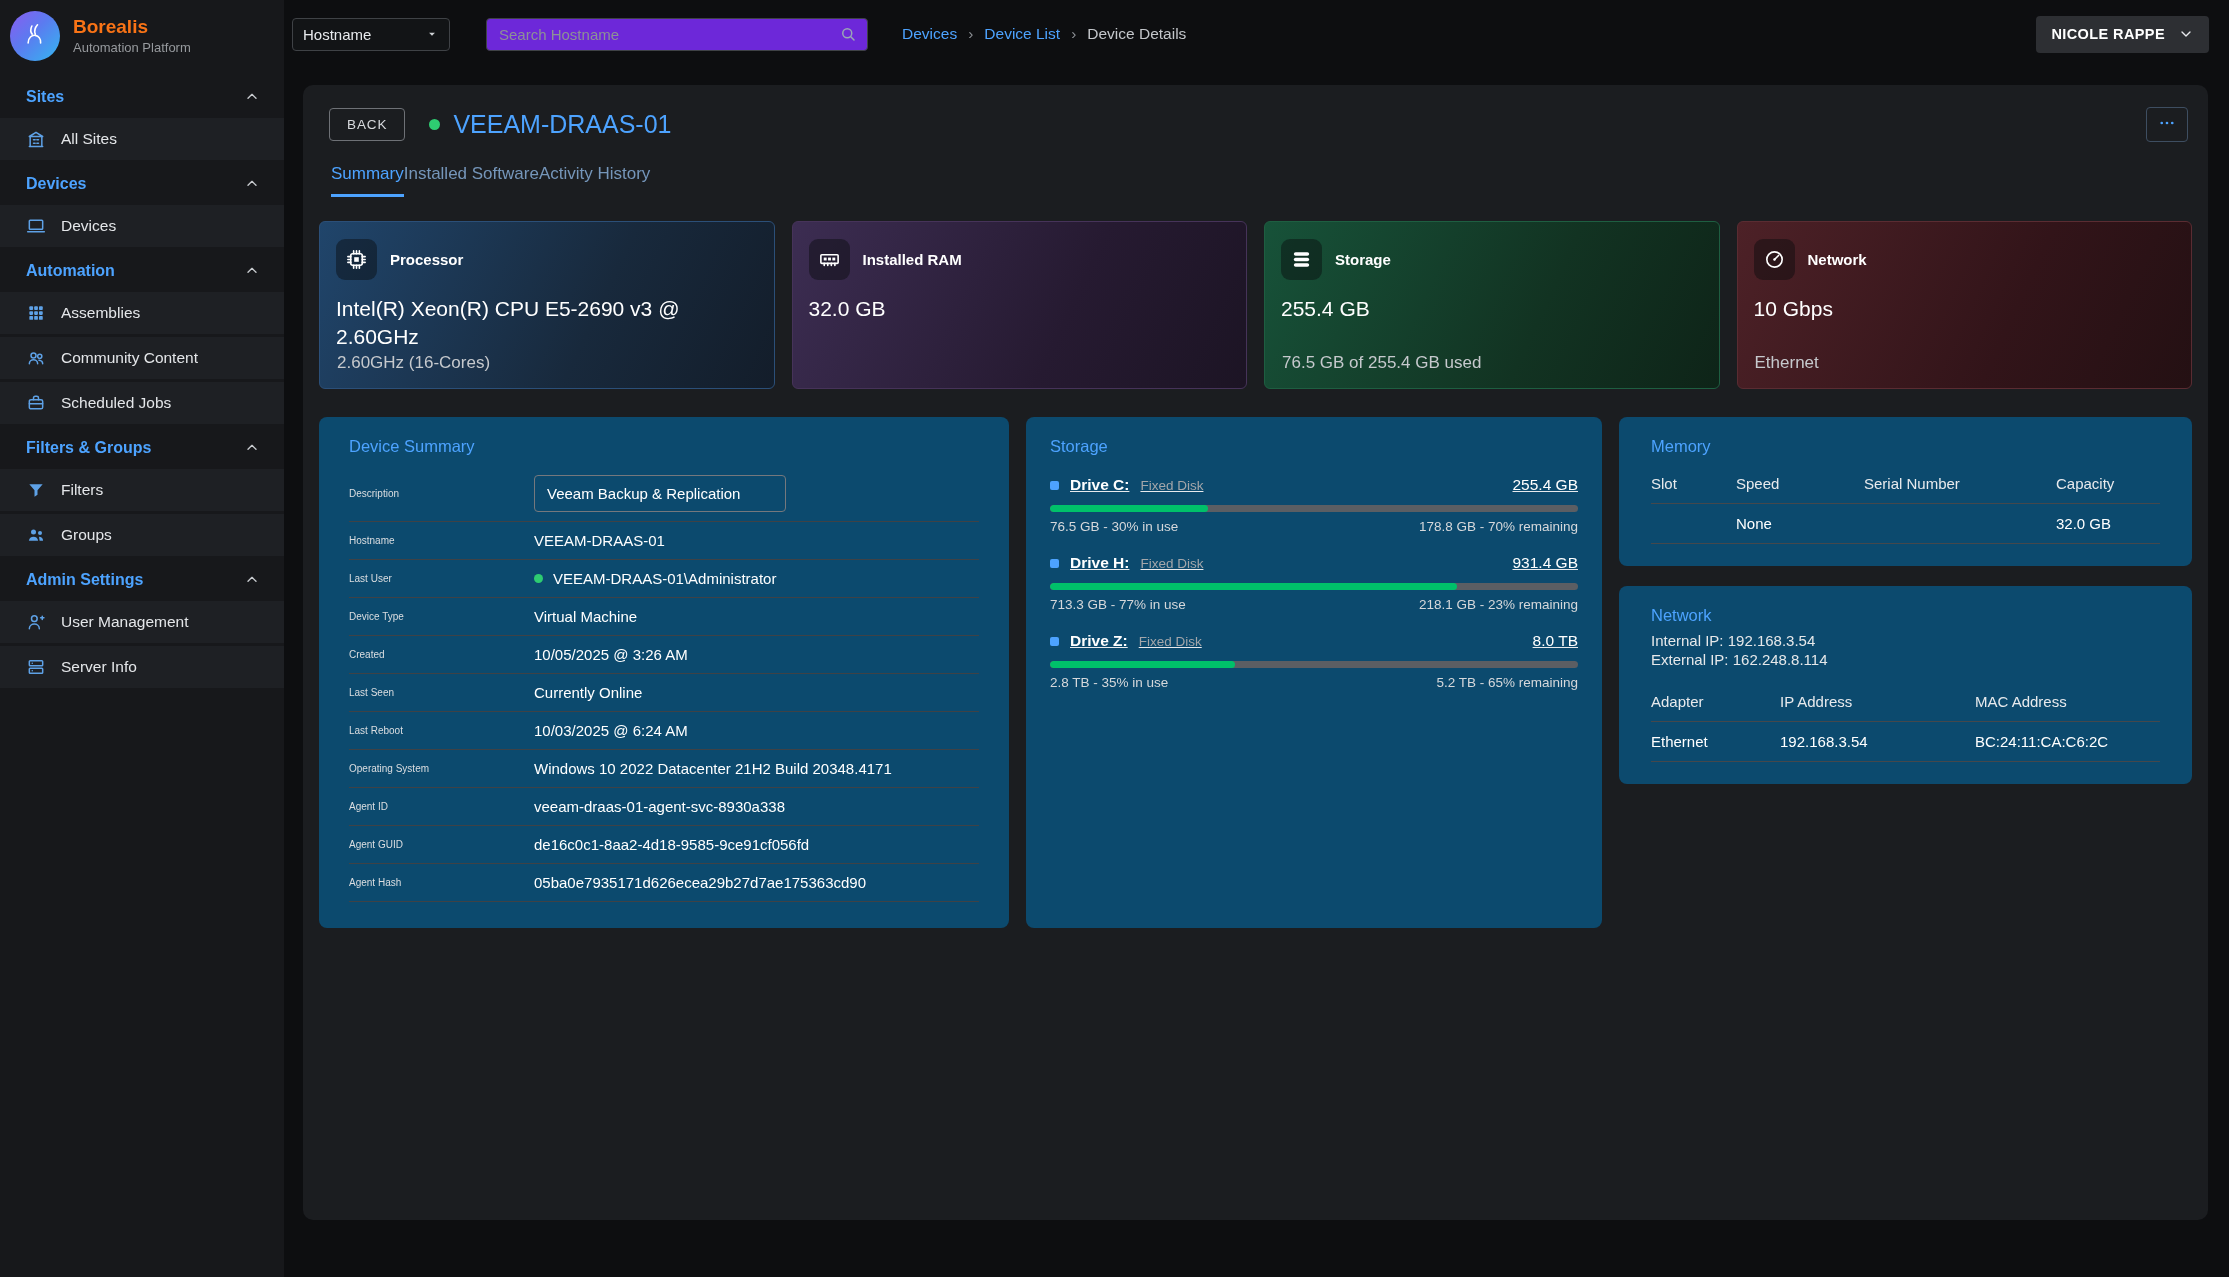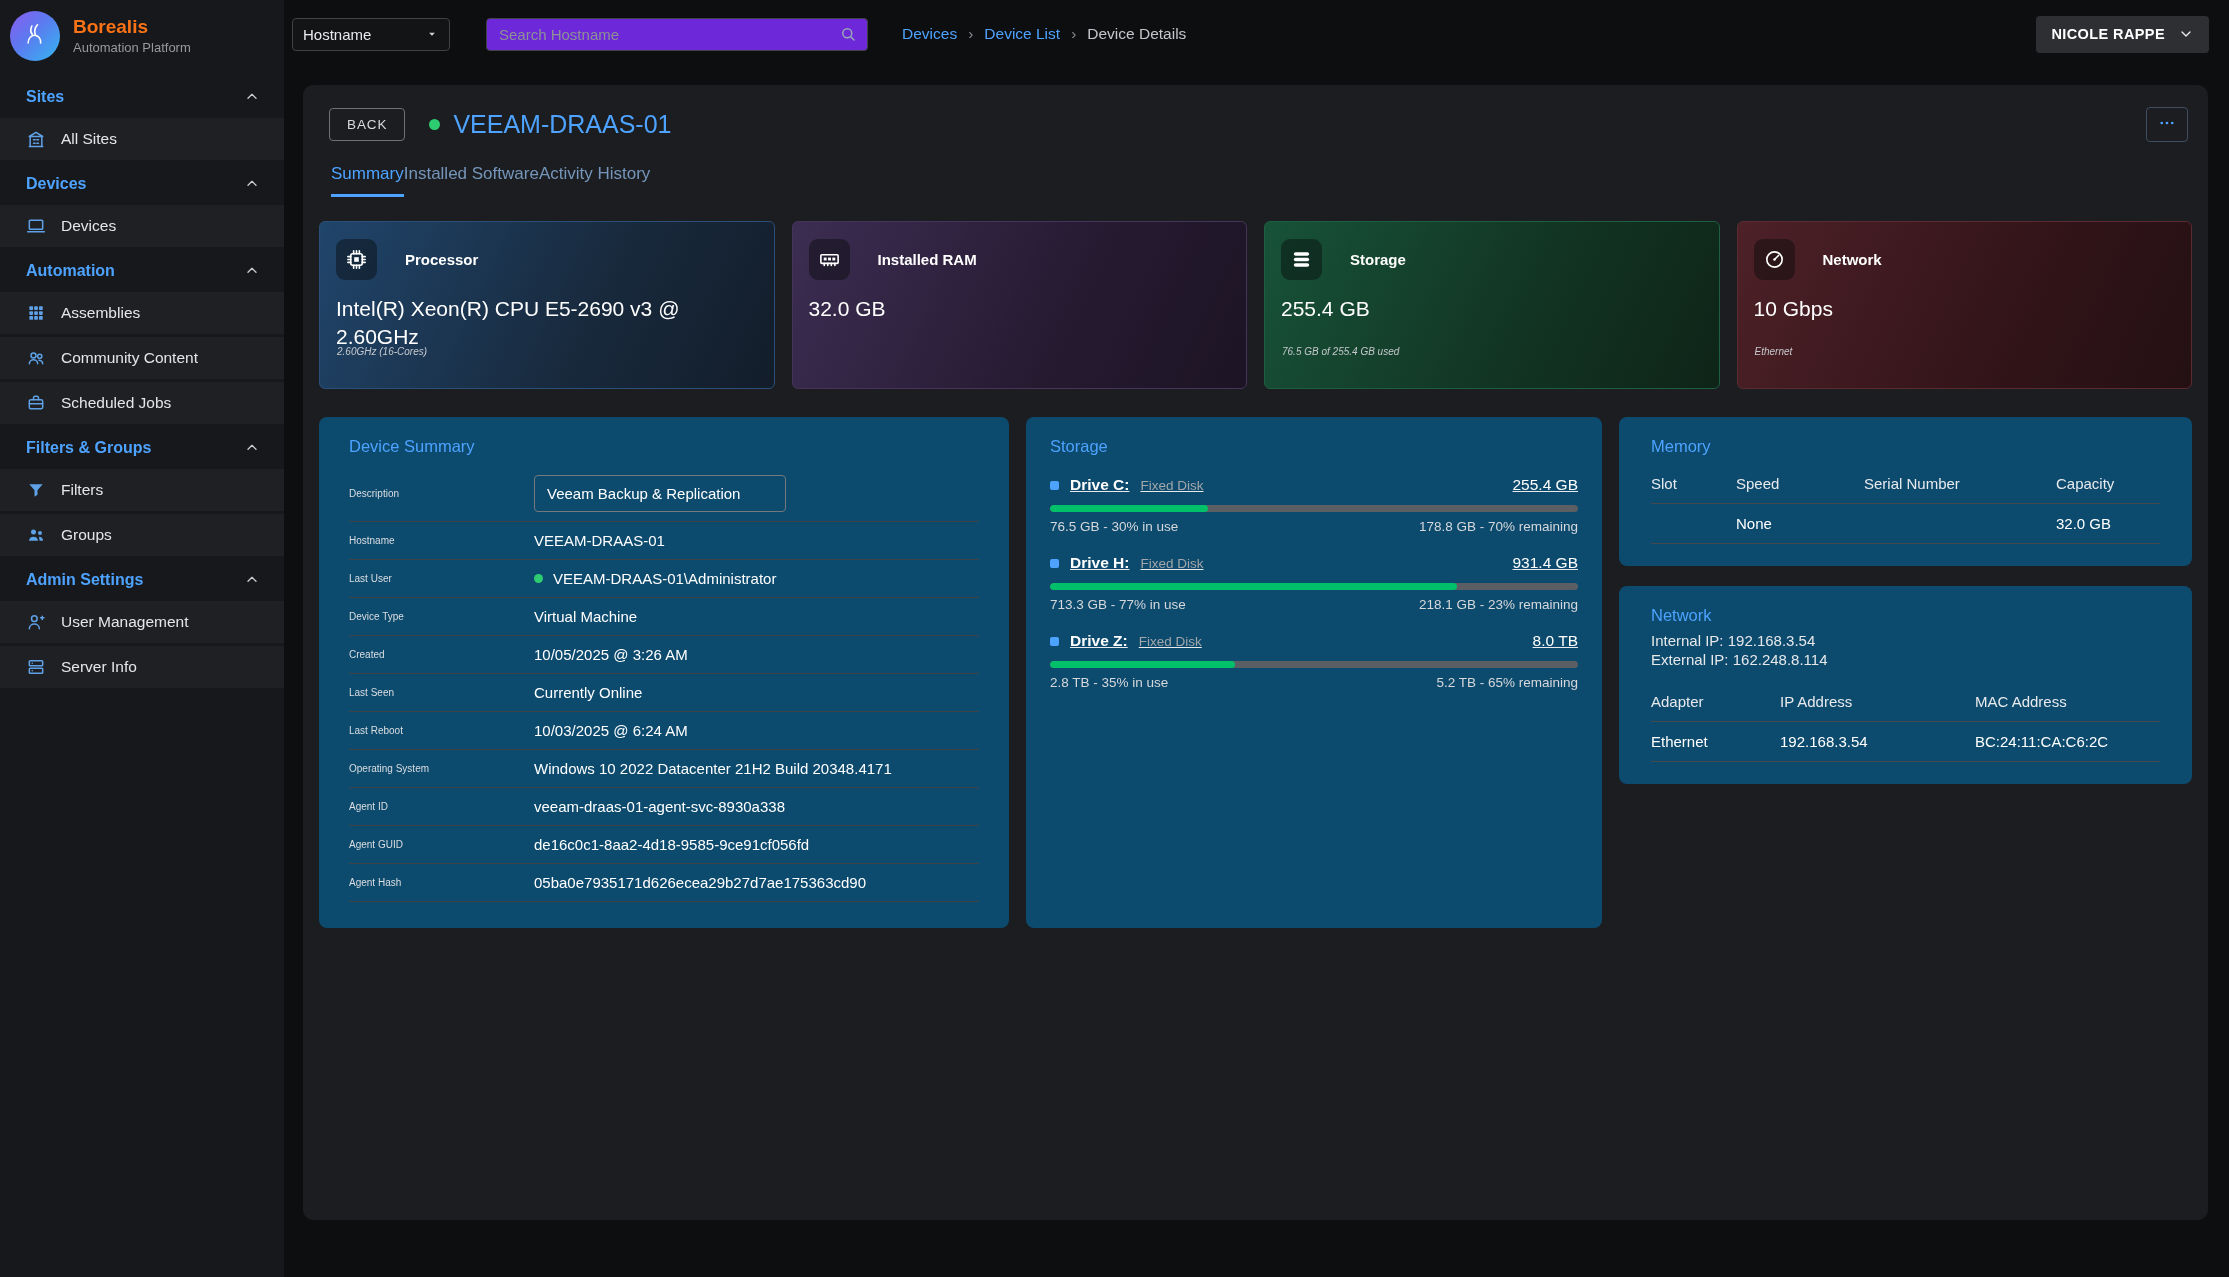--- a/index.html
+++ b/index.html
@@ -75,26 +75,26 @@
   .tab { padding-bottom:10px; color:#7596ba; cursor:pointer; }
   .tab.active { color:var(--accent); border-bottom:3px solid var(--accent); }
 
   
   .cards { display:flex; gap:17px; margin-top:24px; }
   .card { flex:1; height:168px; border-radius:6px; padding:17px 16px; position:relative; }
   .card-blue   { background:linear-gradient(115deg,#20456b 0%, #18293c 60%, #131d2a 100%); border:1px solid #2b4f78; }
   .card-purple { background:linear-gradient(115deg,#3c2d52 0%, #261a31 60%, #1c1424 100%); border:1px solid #463359; }
   .card-green  { background:linear-gradient(115deg,#175239 0%, #123322 60%, #0e2418 100%); border:1px solid #1e5e41; }
   .card-red    { background:linear-gradient(115deg,#4d2127 0%, #321419 60%, #241013 100%); border:1px solid #5a2c32; }
-  .card-head { display:flex; align-items:center; gap:28px; }
+  .card-head { display:flex; align-items:center; gap:13px; }
   .card-chip { width:41px; height:41px; border-radius:9px; background:rgba(8,10,14,0.45);
     display:flex; align-items:center; justify-content:center; color:#fff; }
   .card-label { font-size:15px; font-weight:bold; color:#ffffff; }
   .card-value { margin-top:15px; font-size:21px; color:#ffffff; line-height:1.35; padding-right:36px; }
-  .card-foot { position:absolute; left:17px; bottom:31px; font-size:10px; color:#c6c9cd;font-style:italic; }
+  .card-foot { position:absolute; left:17px; bottom:15px; font-size:17px; color:#c6c9cd; }
 
   
   .panels { display:flex; gap:17px; margin-top:28px; align-items:stretch; }
   .panel { background:#0c4a6e; border-radius:8px; }
   .panel-title { color:var(--accent); font-size:16.5px; }
 
   .ds-panel { width:690px; padding:20px 30px 26px; }
   .ds-table { margin-top:10px; }
   .ds-row { display:flex; align-items:center; border-bottom:1px solid #3f4246; padding:9px 0; min-height:38px; }
   .ds-label { width:185px; flex:none; color:#dcdee1; font-size:10px; }

